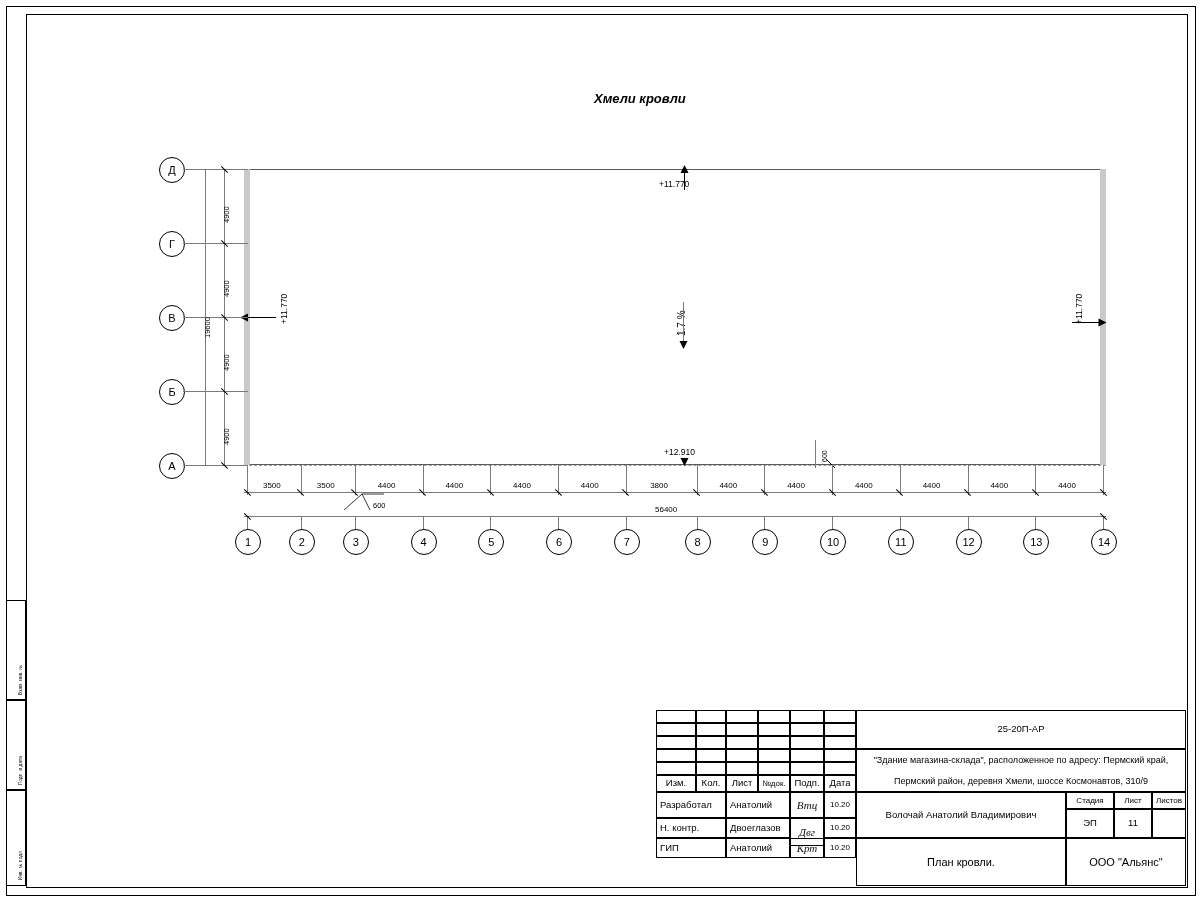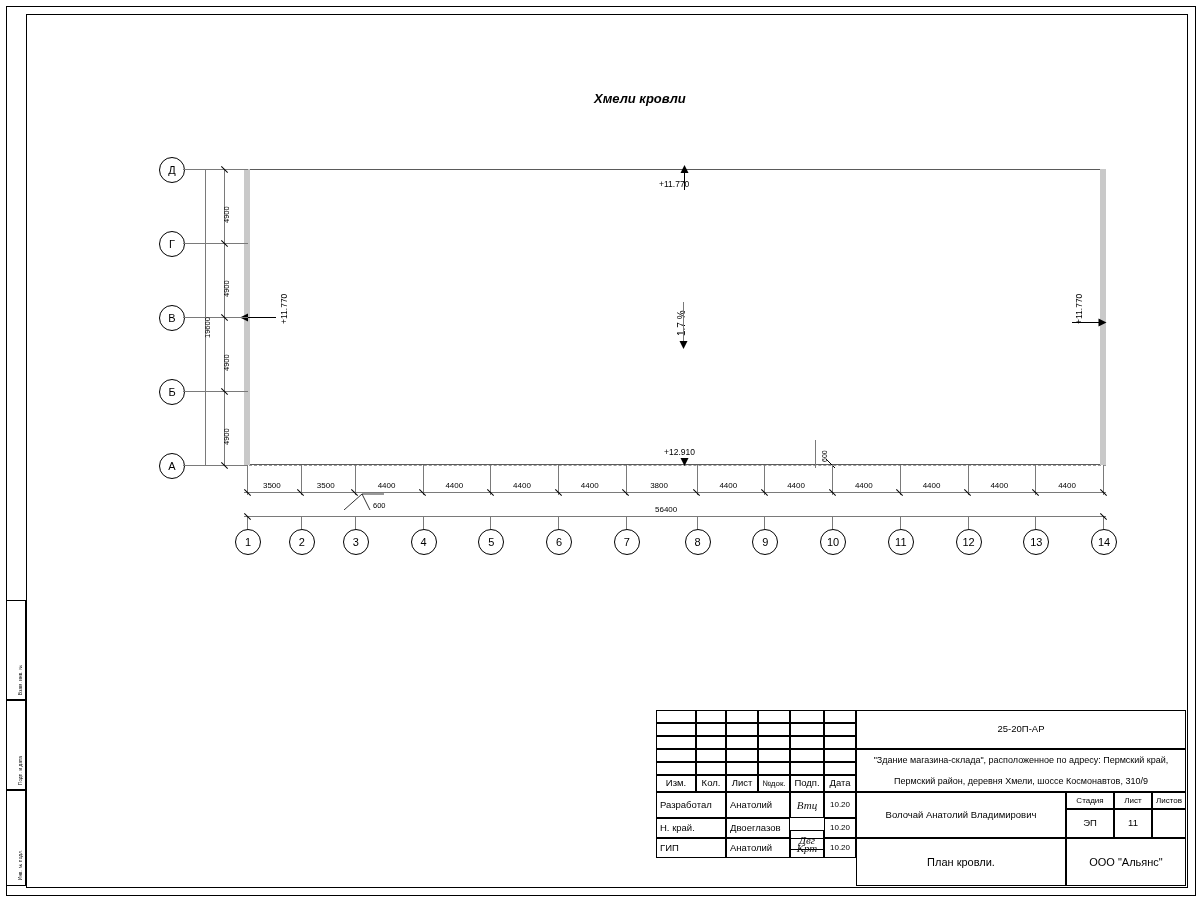--- a/index.html
+++ b/index.html
@@ -258,23 +258,23 @@
     <div class="cell" style="left:70px;top:65px;width:32px;height:17px;">Лист</div>
     <div class="cell small" style="left:102px;top:65px;width:32px;height:17px;">№док.</div>
     <div class="cell" style="left:134px;top:65px;width:34px;height:17px;">Подп.</div>
     <div class="cell" style="left:168px;top:65px;width:32px;height:17px;">Дата</div>
 
     <div class="cell l" style="left:0;top:82px;width:70px;height:26px;">Разработал</div>
     <div class="cell l" style="left:70px;top:82px;width:64px;height:26px;">Анатолий</div>
     <div class="cell sig" style="left:134px;top:82px;width:34px;height:26px;">Втц</div>
     <div class="cell small" style="left:168px;top:82px;width:32px;height:26px;">10.20</div>
 
-    <div class="cell l" style="left:0;top:108px;width:70px;height:20px;">Н. край.</div>
+    <div class="cell l" style="left:0;top:108px;width:70px;height:20px;">Н. контр.</div>
     <div class="cell l" style="left:70px;top:108px;width:64px;height:20px;">Двоеглазов</div>
-    <div class="cell sig" style="left:134px;top:108px;width:34px;height:20px;margin-top:12px;">Двг</div>
+    <div class="cell sig" style="left:134px;top:108px;width:34px;height:28px;">Двг</div>
     <div class="cell small" style="left:168px;top:108px;width:32px;height:20px;">10.20</div>
 
     <div class="cell l" style="left:0;top:128px;width:70px;height:20px;">ГИП</div>
     <div class="cell l" style="left:70px;top:128px;width:64px;height:20px;">Анатолий</div>
     <div class="cell sig" style="left:134px;top:128px;width:34px;height:20px;">Крт</div>
     <div class="cell small" style="left:168px;top:128px;width:32px;height:20px;">10.20</div>
 
     <div class="cell" style="left:200px;top:0;width:330px;height:39px;">25-20П-АР</div>
 
     <div class="cell" style="left:200px;top:39px;width:330px;height:22px;border-bottom:none;font-size:9px;">"Здание магазина-склада", расположенное по адресу: Пермский край,</div>

